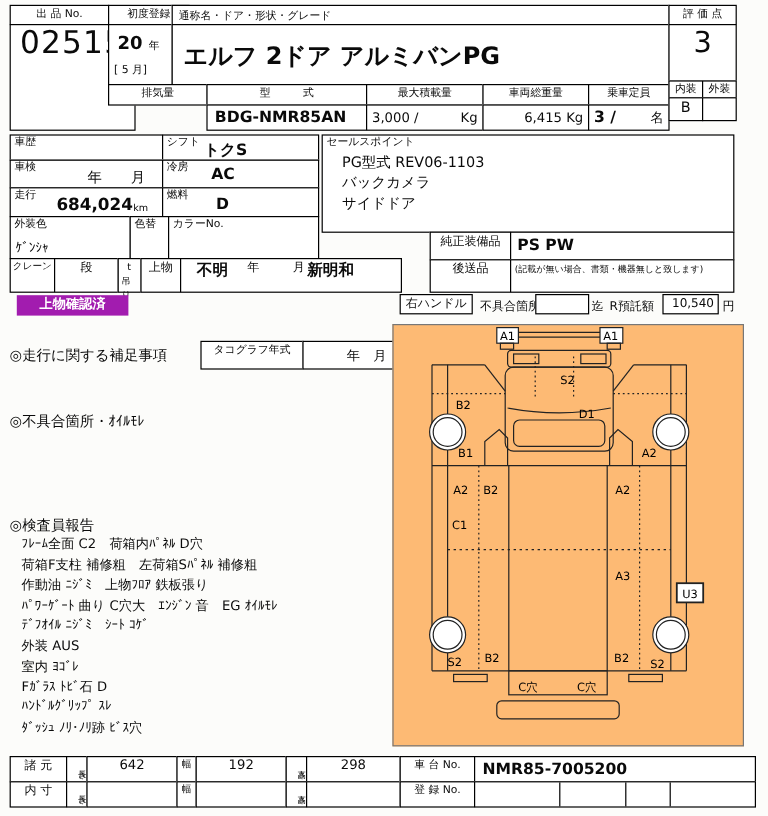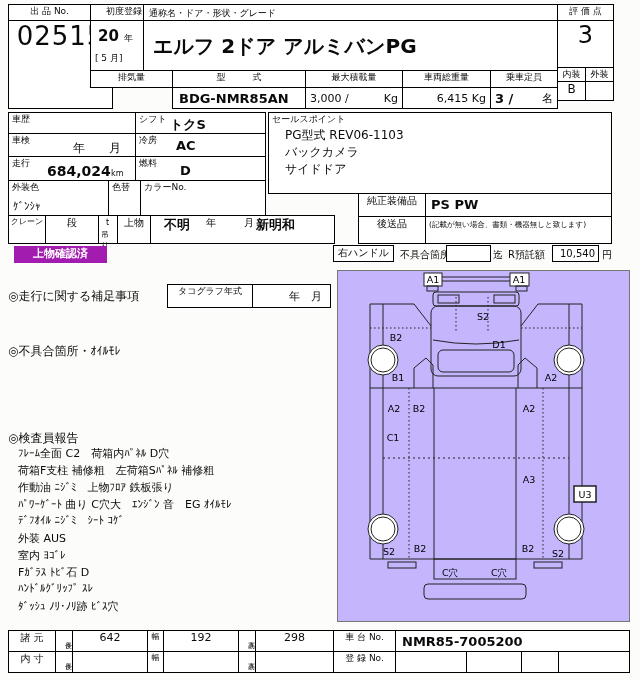--- a/index.html
+++ b/index.html
@@ -206,21 +206,21 @@
   <span class="insline" style="top:463px">荷箱F支柱 補修粗　左荷箱Sﾊﾟﾈﾙ 補修粗</span>
   <span class="insline" style="top:480px">作動油 ﾆｼﾞﾐ　上物ﾌﾛｱ 鉄板張り</span>
   <span class="insline" style="top:497px">ﾊﾟﾜｰｹﾞｰﾄ 曲り C穴大　ｴﾝｼﾞﾝ 音　EG ｵｲﾙﾓﾚ</span>
   <span class="insline" style="top:514px">ﾃﾞﾌｵｲﾙ ﾆｼﾞﾐ　ｼｰﾄ ｺｹﾞ</span>
   <span class="insline" style="top:531px">外装 AUS</span>
   <span class="insline" style="top:548px">室内 ﾖｺﾞﾚ</span>
   <span class="insline" style="top:565px">Fｶﾞﾗｽ ﾄﾋﾞ石 D</span>
   <span class="insline" style="top:582px">ﾊﾝﾄﾞﾙｸﾞﾘｯﾌﾟ ｽﾚ</span>
   <span class="insline" style="top:599px">ﾀﾞｯｼｭ ﾉﾘ･ﾉﾘ跡 ﾋﾞｽ穴</span>
 
-  <div class="nb" style="left:337px;top:270px;width:293px;height:352px;border:1px solid #777;background:#c4b5fd">
+  <div class="nb" style="left:327px;top:270px;width:293px;height:352px;border:1px solid #777;background:#fdba74">
     <svg viewBox="0 0 291 350" width="291" height="350">
       <g stroke="#222" fill="none" stroke-width="1">
         <rect x="86" y="2" width="18" height="13" fill="#fff"></rect>
         <rect x="172" y="2" width="19" height="13" fill="#fff"></rect>
         <line x1="104" y1="6" x2="172" y2="6"></line>
         <line x1="104" y1="10" x2="172" y2="10"></line>
         <rect x="89" y="15" width="11" height="5"></rect>
         <rect x="178" y="15" width="11" height="5"></rect>
         <rect x="95" y="21" width="86" height="14" rx="3"></rect>
         <rect x="100" y="24" width="21" height="8"></rect>

